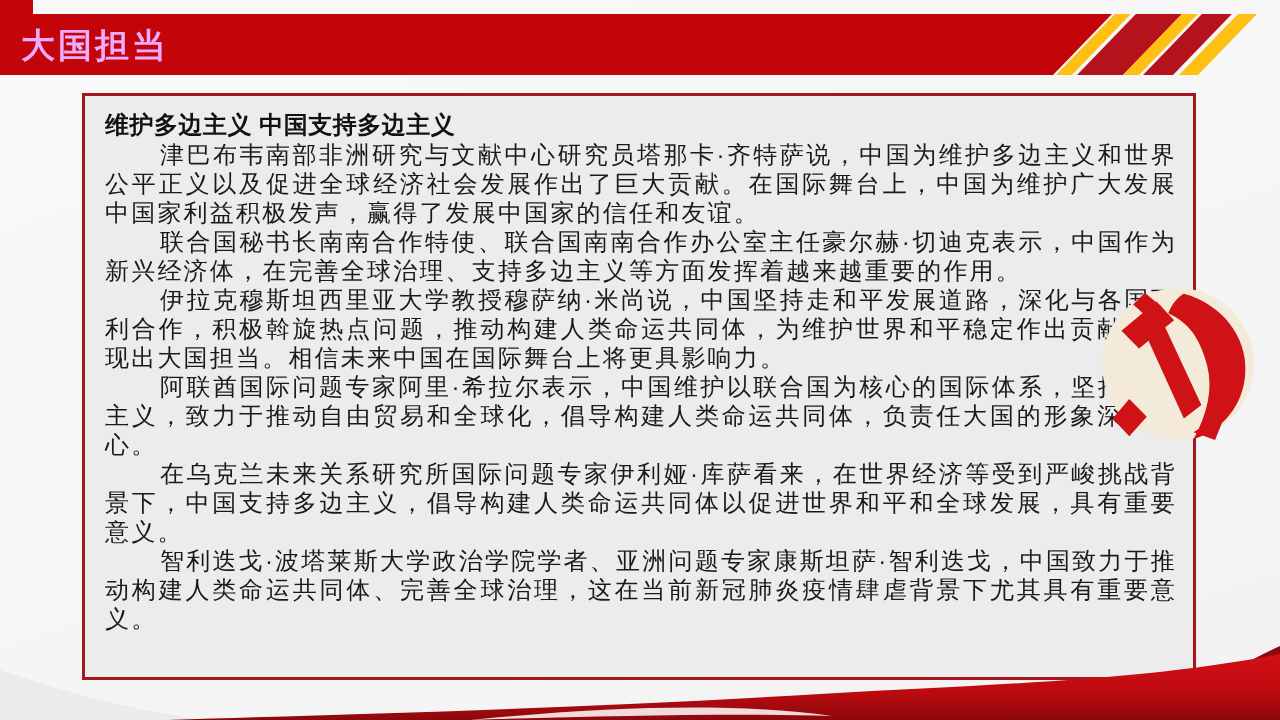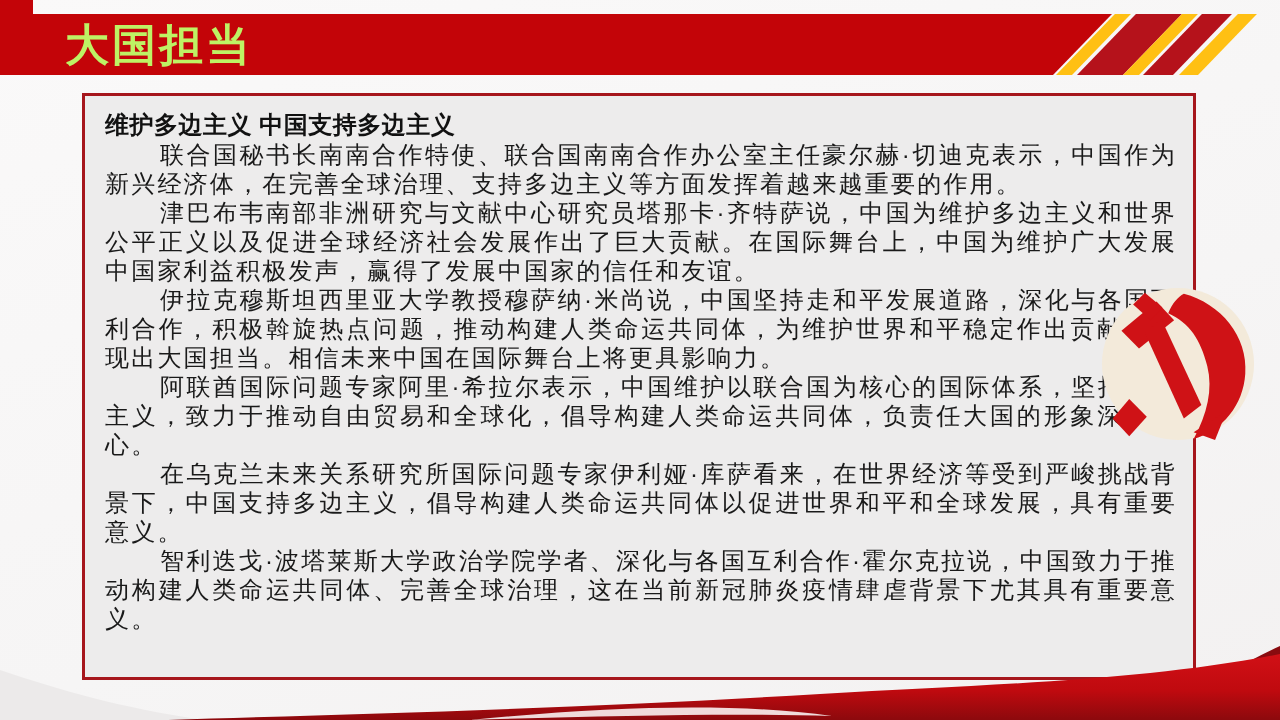--- a/index.html
+++ b/index.html
@@ -19,23 +19,23 @@
     background: var(--header_red);
   }
   .header-bar {
     position: absolute; left: 0; top: 14px;
     width: 1112px; height: 61px;
     background: var(--header_red);
     clip-path: polygon(0 0, 100% 0, calc(100% - 59px) 100%, 0 100%);
     display: flex; align-items: center;
   }
   .header-bar h1 {
-    margin: 0 0 0 65px;
-    font-size: 44px; line-height: 1;
-    font-weight: bold; color: #bef264;
+    margin: 0 0 0 21px;
+    font-size: 34px; line-height: 1;
+    font-weight: bold; color: #f0abfc;
     letter-spacing: 3px;
   }
   .stripes {
     position: absolute; left: 1056px; top: 14px;
     height: 61px; display: flex;
     transform: skewX(-44deg);
     transform-origin: 0 100%;
   }
   .stripe { height: 100%; }
   .st-gold { background: var(--stripe_gold); }
@@ -97,26 +97,26 @@
     <span class="stripe st-red w46"></span>
     <span class="stripe st-gold w16"></span>
     <span class="stripe g4"></span>
     <span class="stripe st-red w30"></span>
     <span class="stripe g6"></span>
     <span class="stripe st-gold w19"></span>
   </div>
 
   <div class="content-box">
     <h2>维护多边主义 中国支持多边主义</h2>
+    <p>津巴布韦南部非洲研究与文献中心研究员塔那卡·齐特萨说，中国为维护多边主义和世界公平正义以及促进全球经济社会发展作出了巨大贡献。在国际舞台上，中国为维护广大发展中国家利益积极发声，赢得了发展中国家的信任和友谊。</p>
     <p>联合国秘书长南南合作特使、联合国南南合作办公室主任豪尔赫·切迪克表示，中国作为新兴经济体，在完善全球治理、支持多边主义等方面发挥着越来越重要的作用。</p>
-    <p>津巴布韦南部非洲研究与文献中心研究员塔那卡·齐特萨说，中国为维护多边主义和世界公平正义以及促进全球经济社会发展作出了巨大贡献。在国际舞台上，中国为维护广大发展中国家利益积极发声，赢得了发展中国家的信任和友谊。</p>
     <p>伊拉克穆斯坦西里亚大学教授穆萨纳·米尚说，中国坚持走和平发展道路，深化与各国互利合作，积极斡旋热点问题，推动构建人类命运共同体，为维护世界和平稳定作出贡献，展现出大国担当。相信未来中国在国际舞台上将更具影响力。</p>
     <p>阿联酋国际问题专家阿里·希拉尔表示，中国维护以联合国为核心的国际体系，坚持多边主义，致力于推动自由贸易和全球化，倡导构建人类命运共同体，负责任大国的形象深入人心。</p>
     <p>在乌克兰未来关系研究所国际问题专家伊利娅·库萨看来，在世界经济等受到严峻挑战背景下，中国支持多边主义，倡导构建人类命运共同体以促进世界和平和全球发展，具有重要意义。</p>
-    <p>智利迭戈·波塔莱斯大学政治学院学者、深化与各国互利合作·霍尔克拉说，中国致力于推动构建人类命运共同体、完善全球治理，这在当前新冠肺炎疫情肆虐背景下尤其具有重要意义。</p>
+    <p>智利迭戈·波塔莱斯大学政治学院学者、亚洲问题专家康斯坦萨·智利迭戈，中国致力于推动构建人类命运共同体、完善全球治理，这在当前新冠肺炎疫情肆虐背景下尤其具有重要意义。</p>
   </div>
 
   <div class="emblem">
     <svg width="156" height="156" viewBox="0 0 160 160">
       <circle cx="80" cy="80" r="78" fill="#F3EADA"></circle>
       <g fill="#CF1216">
 
         <path d="M86,8
                  C124,18 152,52 149,90
                  C147,122 126,148 96,157

